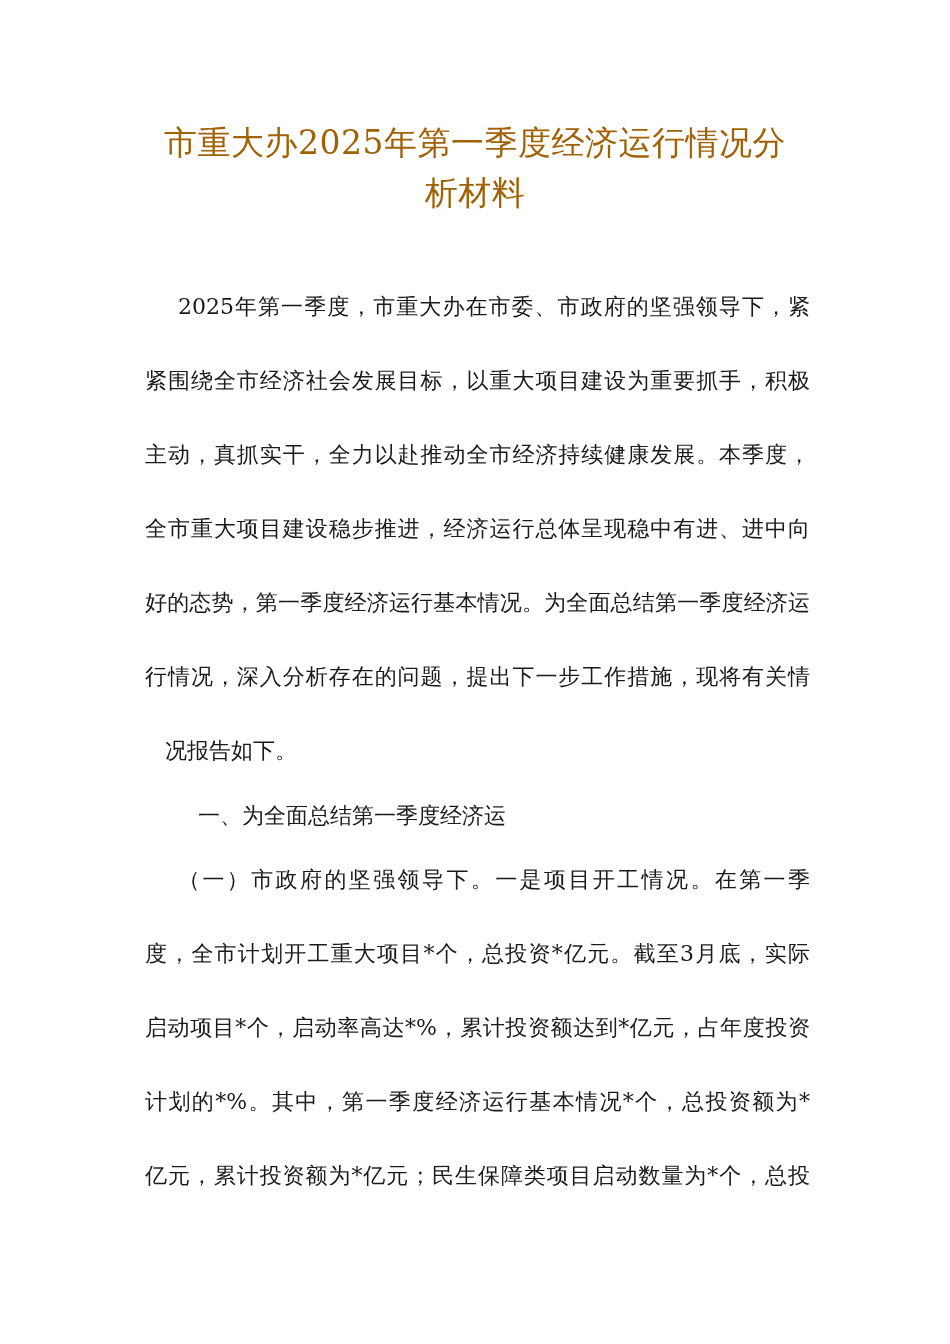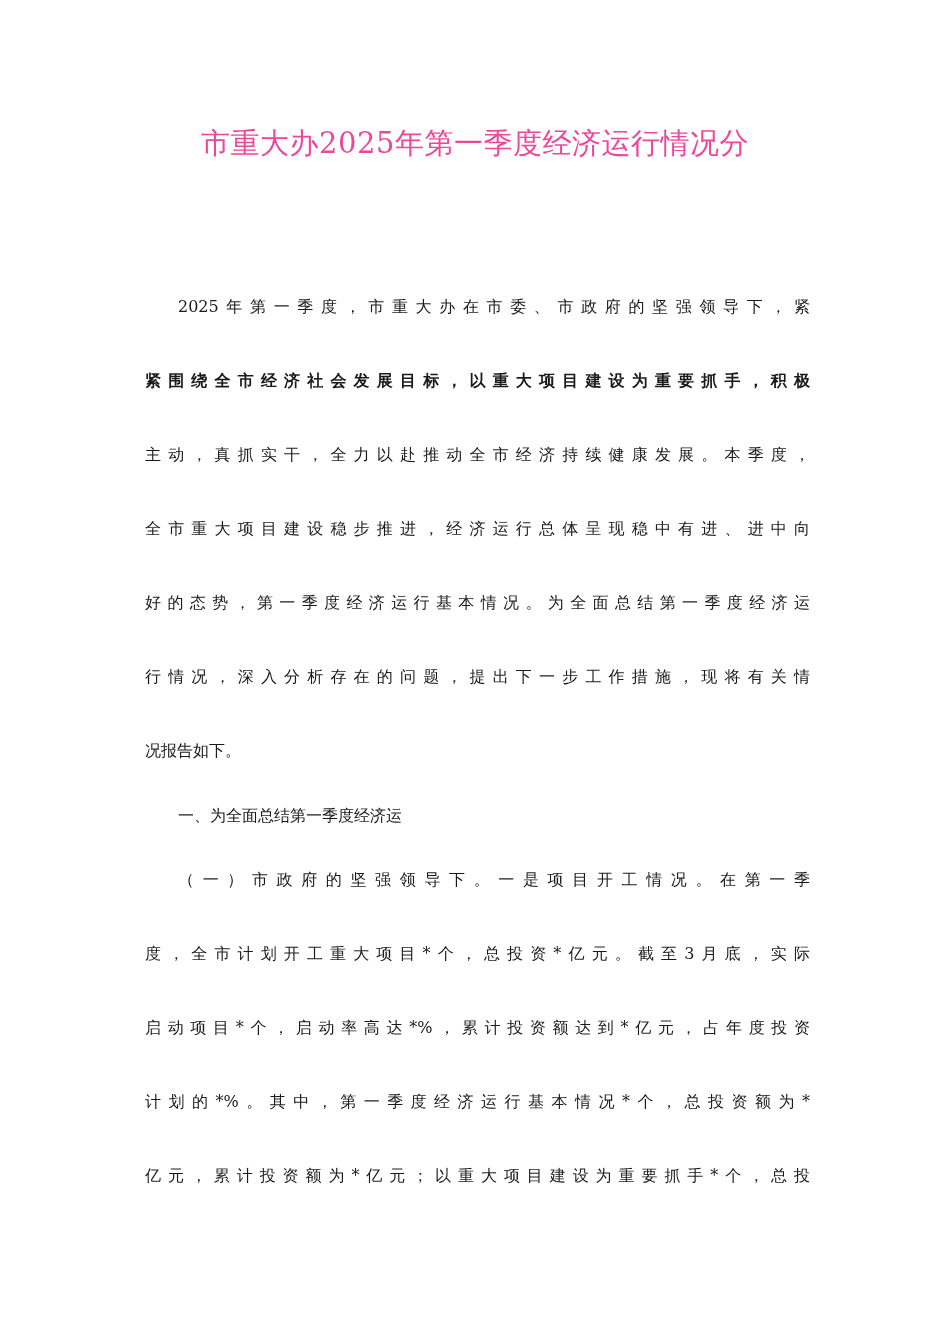--- a/index.html
+++ b/index.html
@@ -22,63 +22,65 @@
       width: 950px;
       height: 1344px;
       background: #ffffff;
     }
     .title {
       position: absolute;
       left: 140px;
       width: 670px;
       top: 118px;
       text-align: center;
-      font-size: 29px;
+      font-size: 33px;
       line-height: 50px;
       font-weight: normal;
       letter-spacing: 0.5px;
-      color: #ec4899;
+      color: #a16207;
     }
     .line {
       position: absolute;
       left: 145px;
       width: 665px;
-      font-size: 16px;
+      font-size: 22px;
       line-height: 28px;
       white-space: nowrap;
       color: #1a1a1a;
       text-align: justify;
       text-align-last: justify;
     }
     .line.indent {
       left: 178px;
       width: 632px;
     }
     .line.short {
       text-align-last: left;
+      margin-left: 20px;
     }
   </style>
 </head>
 <body>
 
 <div class="page">
 
   <div class="title">
     <div>市重大办2025年第一季度经济运行情况分</div>
+    <div>析材料</div>
   </div>
 
   <div class="line indent" style="top:293px;">2025年第一季度，市重大办在市委、市政府的坚强领导下，紧</div>
-  <div class="line" style="top:367px;font-weight:bold;">紧围绕全市经济社会发展目标，以重大项目建设为重要抓手，积极</div>
+  <div class="line" style="top:367px;">紧围绕全市经济社会发展目标，以重大项目建设为重要抓手，积极</div>
   <div class="line" style="top:441px;">主动，真抓实干，全力以赴推动全市经济持续健康发展。本季度，</div>
   <div class="line" style="top:515px;">全市重大项目建设稳步推进，经济运行总体呈现稳中有进、进中向</div>
   <div class="line" style="top:589px;">好的态势，第一季度经济运行基本情况。为全面总结第一季度经济运</div>
   <div class="line" style="top:663px;">行情况，深入分析存在的问题，提出下一步工作措施，现将有关情</div>
   <div class="line short" style="top:737px;">况报告如下。</div>
 
   <div class="line indent short" style="top:802px;">一、为全面总结第一季度经济运</div>
 
   <div class="line indent" style="top:866px;">（一）市政府的坚强领导下。一是项目开工情况。在第一季</div>
   <div class="line" style="top:940px;">度，全市计划开工重大项目*个，总投资*亿元。截至3月底，实际</div>
   <div class="line" style="top:1014px;">启动项目*个，启动率高达*%，累计投资额达到*亿元，占年度投资</div>
   <div class="line" style="top:1088px;">计划的*%。其中，第一季度经济运行基本情况*个，总投资额为*</div>
-  <div class="line" style="top:1162px;">亿元，累计投资额为*亿元；以重大项目建设为重要抓手*个，总投</div>
+  <div class="line" style="top:1162px;">亿元，累计投资额为*亿元；民生保障类项目启动数量为*个，总投</div>
 
 </div>
 
 </body></html>

